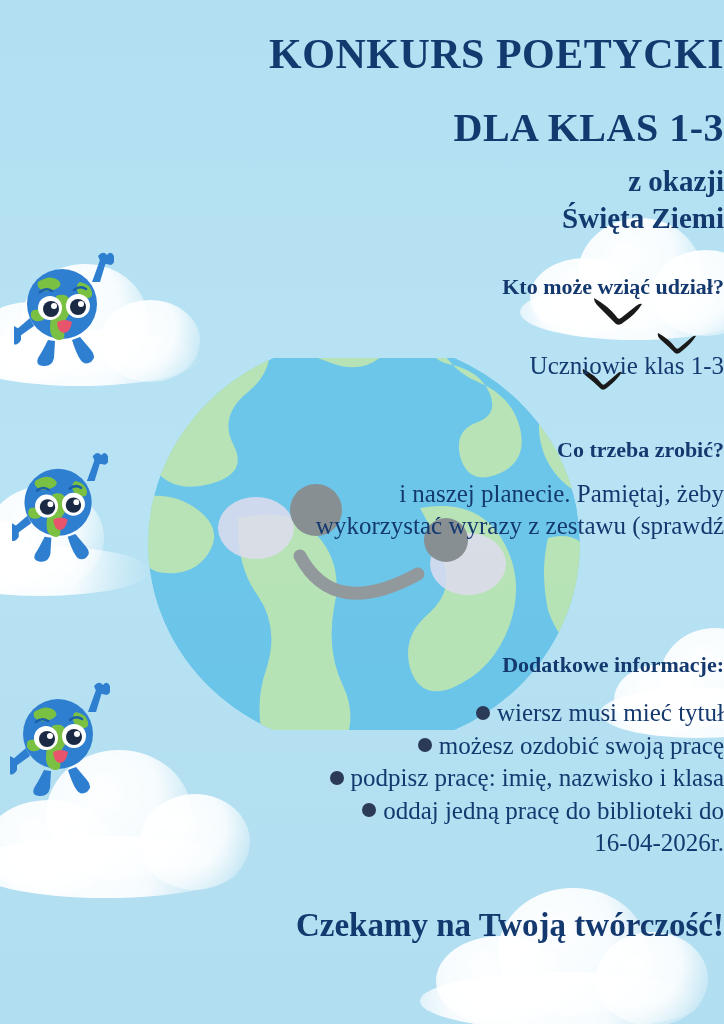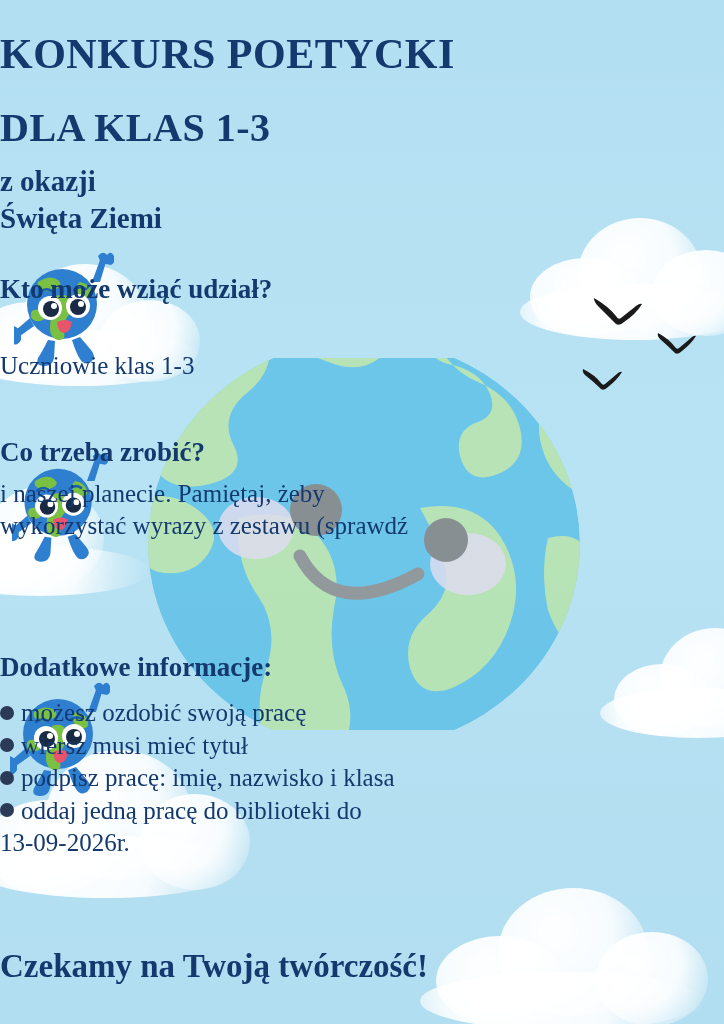--- a/index.html
+++ b/index.html
@@ -57,21 +57,21 @@
     opacity: .82;
   }
 
   
   .bird { position: absolute; }
 
   
   .mascot { position: absolute; }
 
   
-  .tx { position: absolute; width: 100%; text-align: left; left: 0; }
+  .tx { position: absolute; width: 100%; text-align: right; left: 0; }
 
   .title-1 {
     top: 30px;
     font-size: 42px;
     font-weight: bold;
     letter-spacing: .5px;
   }
   .title-2 {
     top: 104px;
     font-size: 40px;
@@ -79,21 +79,21 @@
     letter-spacing: .5px;
   }
   .title-3 {
     top: 163px;
     font-size: 29px;
     font-weight: bold;
     line-height: 1.28;
   }
 
   .h-sec {
-    font-size: 27px;
+    font-size: 22px;
     font-weight: bold;
   }
   .body-sec {
     font-size: 25px;
     font-weight: normal;
     line-height: 1.28;
   }
 
   .sec-who       { top: 274px; }
   .sec-who-body  { top: 318px; margin-top: 32px; }
@@ -117,21 +117,20 @@
     background: #2b3a56;
     vertical-align: 0.06em;
     margin-right: 7px;
   }
   .date-line { font-size: 25px; line-height: 1.30; }
 
   .footer {
     top: 907px;
     font-size: 33px;
     font-weight: bold;
-    margin-top: 41px;
   }
 </style>
 </head>
 <body>
 
 <div id="poster">
 
   <div class="sky"></div>
 
   <div class="cloud" style="left:520px; top:210px; width:240px; height:130px;">
@@ -301,23 +300,23 @@
 
   <div class="tx h-sec sec-what">Co trzeba zrobić?</div>
   <div class="tx body-sec sec-what-body">
     <div>i naszej planecie. Pamiętaj, żeby</div>
     <div>wykorzystać  wyrazy z zestawu (sprawdź</div>
   </div>
 
   <div class="tx h-sec sec-extra">Dodatkowe informacje:</div>
   <div class="tx sec-extra-list">
     <ul class="bullets">
+      <li><span class="dot"></span><span>wiersz musi mieć tytuł</span></li>
       <li><span class="dot"></span><span>możesz ozdobić swoją pracę</span></li>
-      <li><span class="dot"></span><span>wiersz musi mieć tytuł</span></li>
       <li><span class="dot"></span><span>podpisz pracę: imię, nazwisko i klasa</span></li>
       <li><span class="dot"></span><span>oddaj jedną pracę do biblioteki do</span></li>
     </ul>
-    <div class="date-line">13-09-2026r.</div>
+    <div class="date-line">16-04-2026r.</div>
   </div>
 
   <div class="tx footer">Czekamy na Twoją twórczość!</div>
 
 </div>
 
 </body></html>

